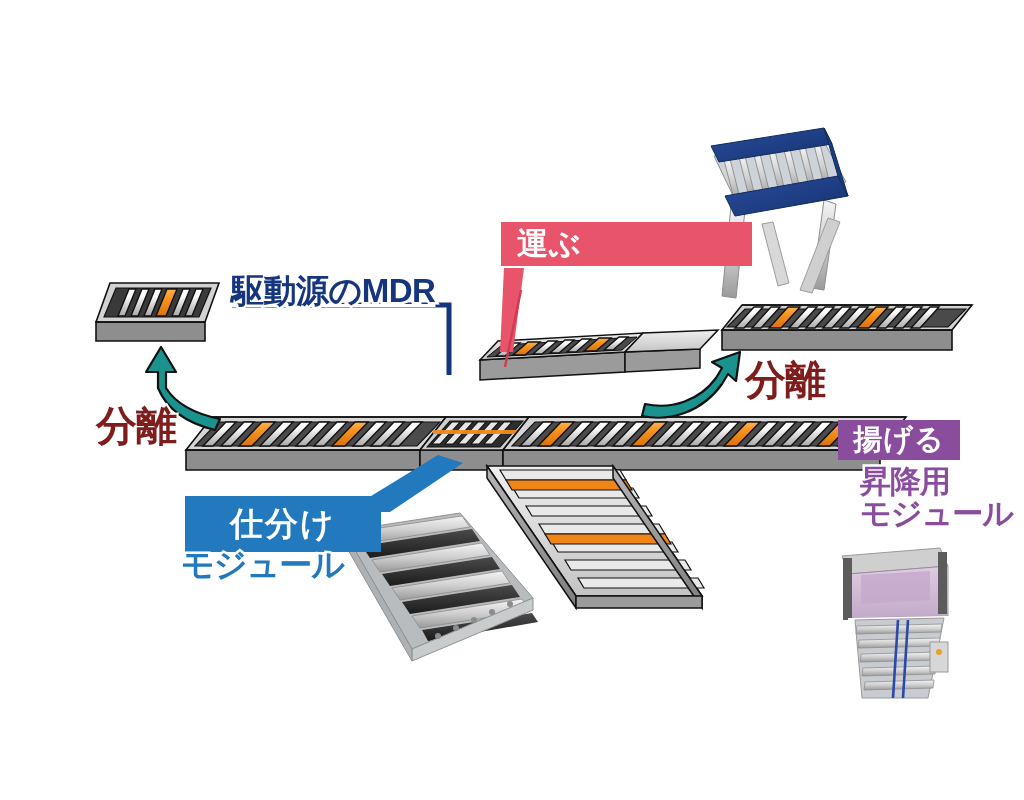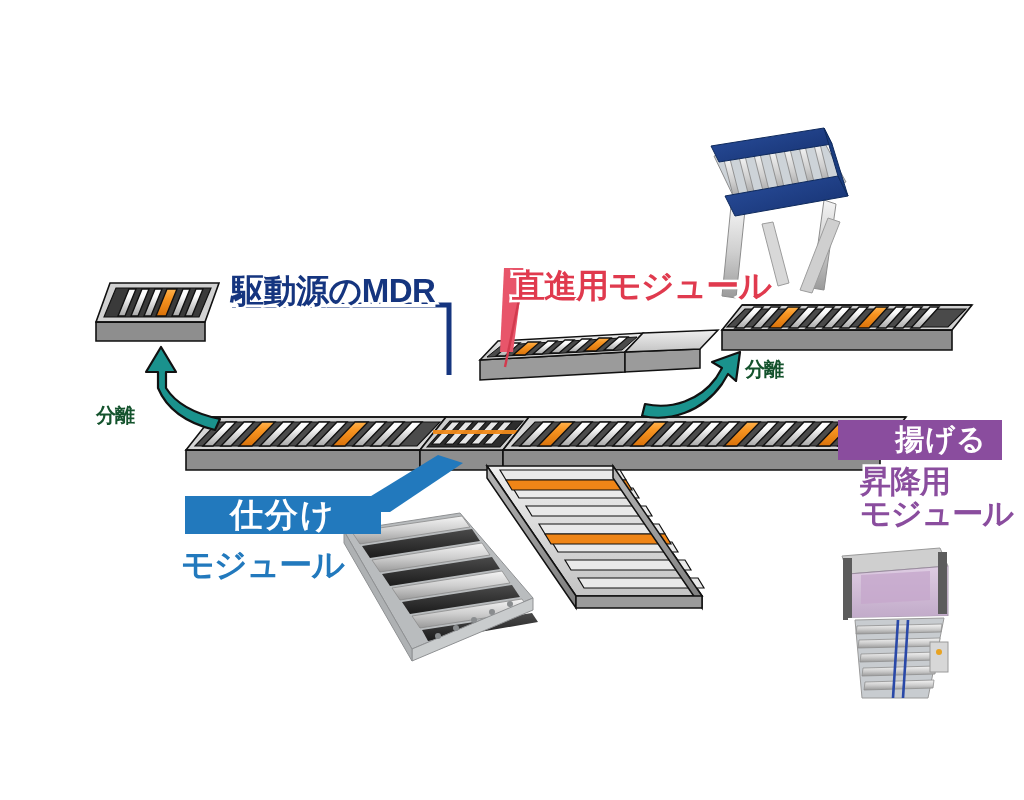--- a/index.html
+++ b/index.html
@@ -31,39 +31,39 @@
     left:501px;top:222px;width:251px;height:44px;background:#e8556a;
     font-size:31px;justify-content:flex-start;padding-left:16px;
     box-sizing:border-box;letter-spacing:1px;
   }
   .sub-red{
     left:512px;top:269px;font-size:33px;color:#e03a4e;
     -webkit-text-stroke:5px #ffffff;paint-order:stroke fill;letter-spacing:-1px;
   }
 
   .banner-blue{
-    left:185px;top:496px;width:196px;height:38px;background:#2279bd;
+    left:185px;top:496px;width:196px;height:56px;background:#2279bd;
     font-size:33px;letter-spacing:2px;
   }
   .sub-blue{
     left:181px;top:548px;font-size:33px;color:#2279bd;
     -webkit-text-stroke:5px #ffffff;paint-order:stroke fill;letter-spacing:-1px;
   }
 
   .banner-purple{
     left:838px;top:420px;width:122px;height:40px;background:#8a4d9e;
-    font-size:29px;letter-spacing:1px;padding-left:42px;
+    font-size:29px;letter-spacing:1px;
   }
   .sub-purple{
     left:829px;top:466px;font-size:31px;color:#8a4d9e;
     -webkit-text-stroke:5px #ffffff;paint-order:stroke fill;letter-spacing:-1px;margin-left:31px;
   }
 
   .sep-label{
-    font-size:20px;color:#14532d;
+    font-size:41px;color:#7f1d1d;
     -webkit-text-stroke:4px #ffffff;paint-order:stroke fill;letter-spacing:-1px;
   }
   .sep-left{left:96px;top:405px;}
   .sep-right{left:745px;top:359px;}
 
   .txtline{display:block;}
 </style>
 </head>
 <body>
 
@@ -337,21 +337,21 @@
       </g>
       <path d="M898,620 L893,698" stroke="#2a49a8" stroke-width="2.6" fill="none"></path>
       <path d="M908,620 L903,698" stroke="#2a49a8" stroke-width="2.6" fill="none"></path>
       <rect x="930" y="642" width="18" height="30" fill="#d7d7d7" stroke="#9a9a9a" stroke-width="1"></rect>
       <circle cx="939" cy="652" r="3" fill="#e8a322"></circle>
     </g>
   </svg>
 
   <div class="lbl mdr-label">駆動源のMDR</div>
 
-  <div class="lbl sub-red">直進用モジュール</div>
+  <div class="banner banner-red">運ぶ</div>
 
   <div class="banner banner-blue">仕分け</div>
   <div class="lbl sub-blue">
     <span class="txtline">モジュール</span>
   </div>
 
   <div class="banner banner-purple">揚げる</div>
   <div class="lbl sub-purple">
     <span class="txtline">昇降用</span>
     <span class="txtline">モジュール</span>

